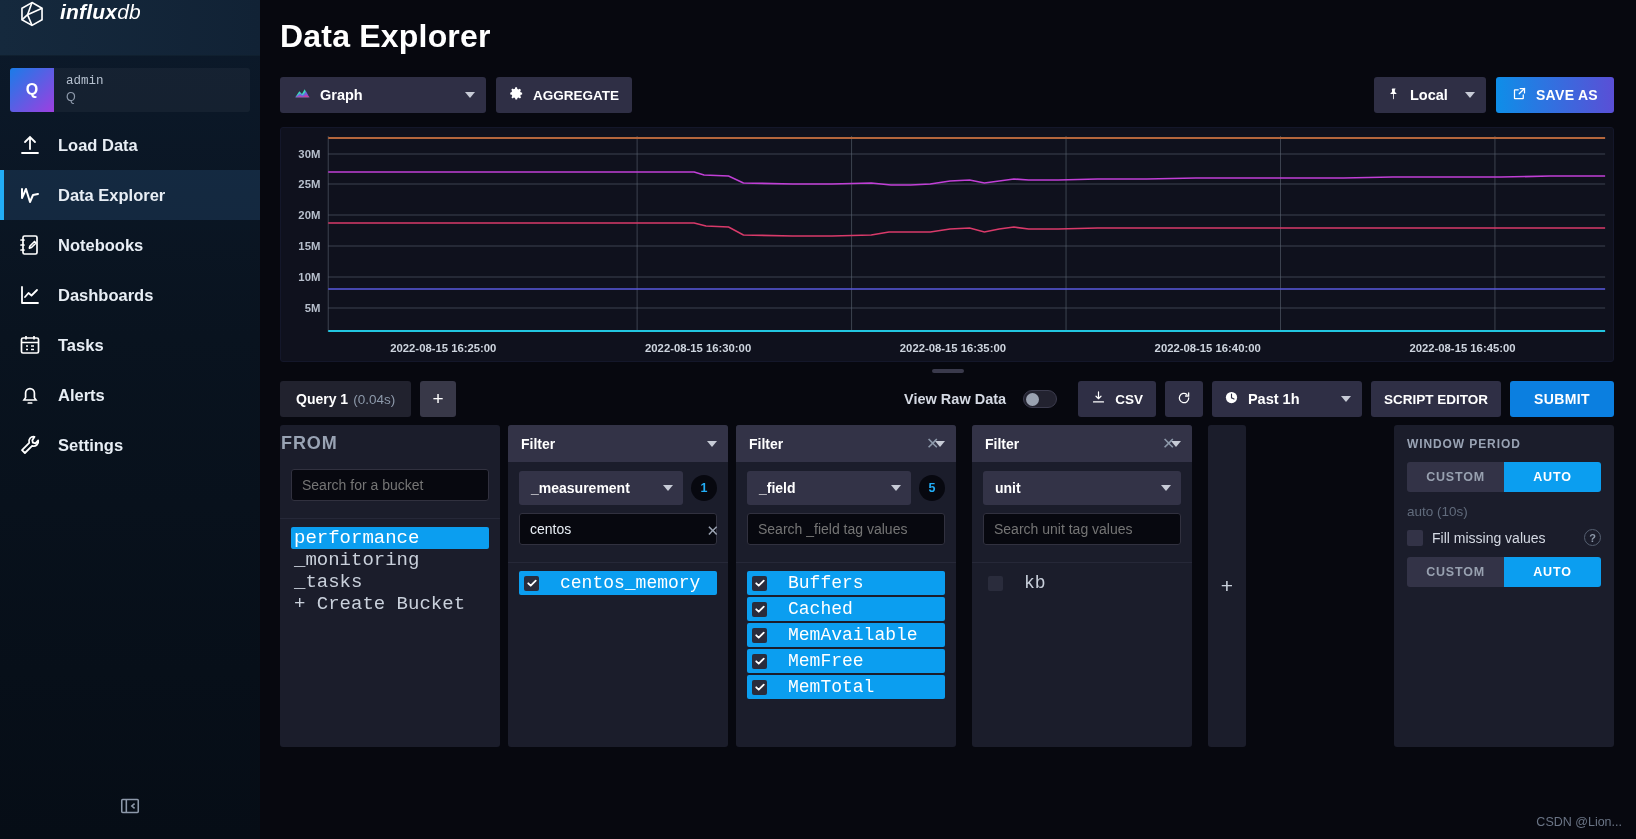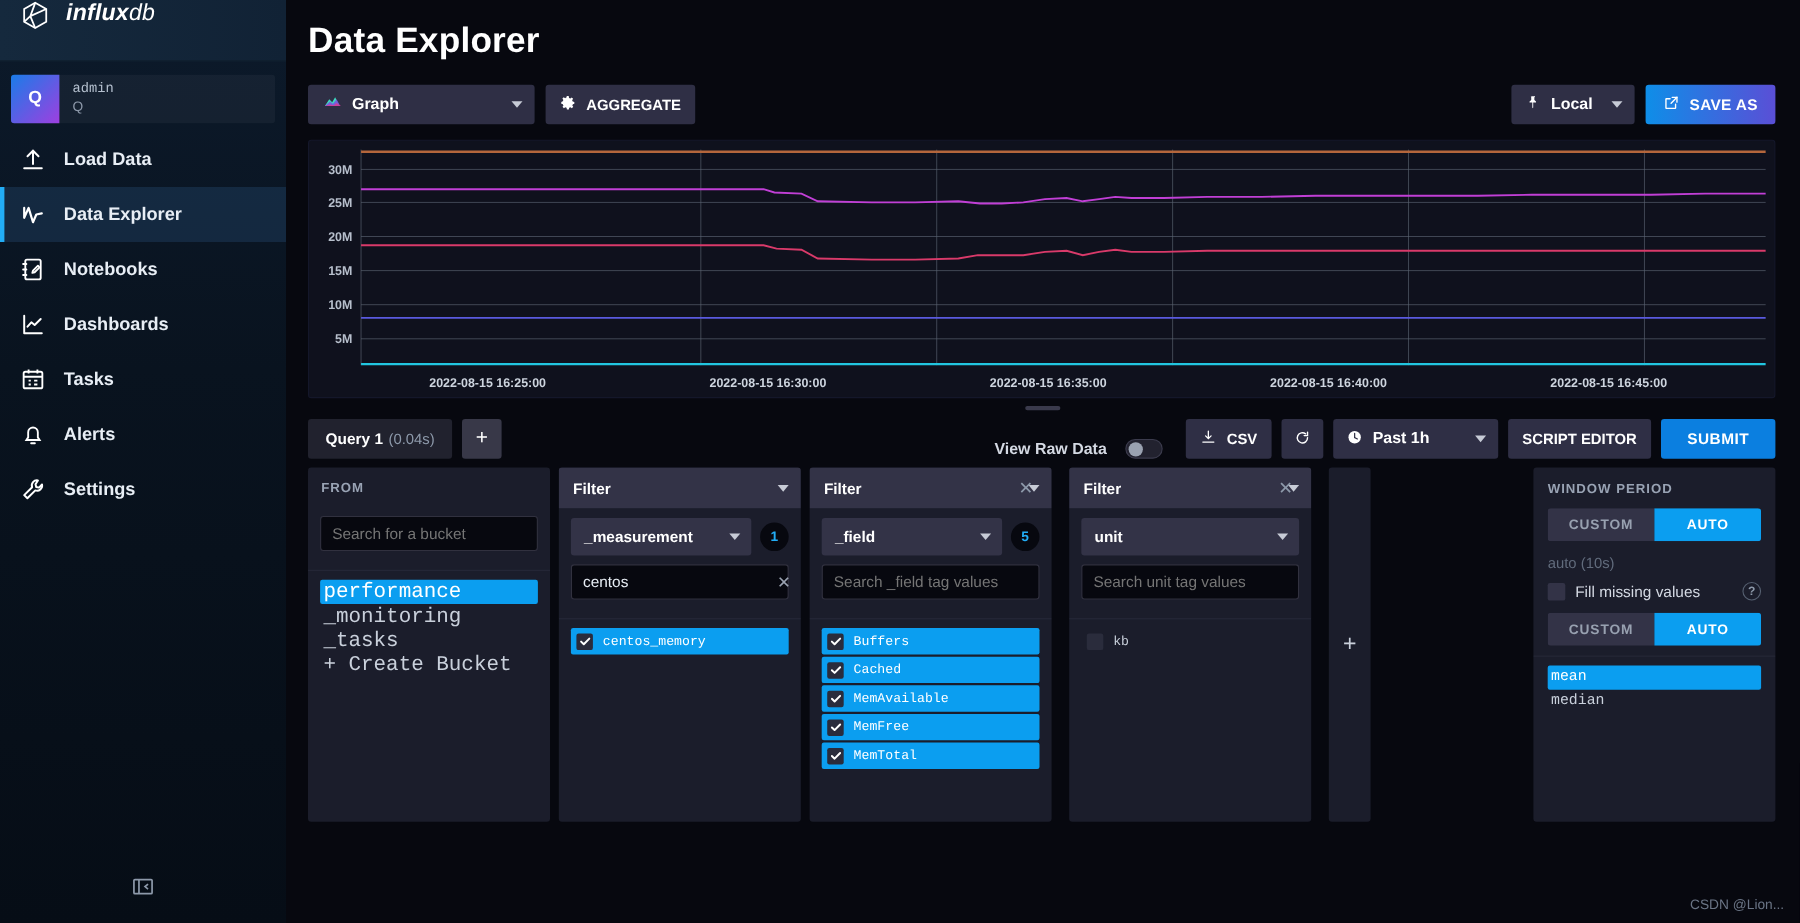--- a/index.html
+++ b/index.html
@@ -91,21 +91,21 @@
     background: #0f111d; border: 1px solid #14172a; border-radius: 3px;
     position: relative;
   }
   .graph-svg { display: block; width: 100%; height: 235px; }
   .drag-handle {
     width: 32px; height: 4px; margin: 7px auto 0 auto;
     background: #3a3a4c; border-radius: 2px;
   }
 
   
-  .query-bar { display: flex; align-items: flex-end; padding: 8px 22px 0 20px; gap: 9px; }
+  .query-bar { display: flex; align-items: center; padding: 8px 22px 0 20px; gap: 9px; }
   .tab-query {
     height: 36px; background: #21222e; border-radius: 3px; display: flex; align-items: center;
     padding: 0 16px; gap: 5px; font-size: 14px; color:#fff; font-weight:700;
   }
   .tab-query .dur { color: #8d99aa; font-weight: 400; font-size: 13.5px; }
   .tab-add {
     width: 36px; height: 36px; background: #383848; border-radius: 3px;
     color: #fff; display: flex; align-items: center; justify-content: center; font-size: 19px;
   }
   .raw-label { color: #d4d9e3; font-size: 14.5px; font-weight: 700; }
@@ -123,22 +123,22 @@
     letter-spacing: .4px; font-weight: 700;
   }
   .icon-btn { width: 38px; justify-content:center; padding:0; }
 
   
   .builder { display: flex; gap: 8px; padding: 8px 22px 0 20px; height: 330px; align-items: stretch; }
   .card { background: #1b1d2b; border-radius: 3px; display: flex; flex-direction: column; overflow:hidden; }
   .card-from { width: 220px; flex: 0 0 220px; }
   .card-filter { width: 220px; flex: 0 0 220px; }
   .card-head {
-    height: 36px; display: flex; align-items: center; padding: 0 12px;
-    color: #99a3b4; font-size: 12px; font-weight: 700; letter-spacing: .9px;
+    height: 36px; display: flex; align-items: center; padding: 0 1px;
+    color: #99a3b4; font-size: 18px; font-weight: 700; letter-spacing: .9px;
   }
   .filter-head {
     height: 37px; background: #333347; display: flex; align-items: center;
     padding: 0 11px 0 13px; justify-content: space-between;
     color: #fff; font-size: 14px; font-weight: 700;
   }
   .search-wrap { padding: 8px 11px 9px 11px; }
   .search-input {
     width: 100%; height: 32px; background: #07080f; border: 1px solid #31313f;
     border-radius: 3px; color: #a0a7b4; font-size: 14px; padding: 0 10px;
@@ -176,21 +176,21 @@
     display: flex; align-items: center; gap: 9px; height: 24px; margin-bottom: 2px;
     padding-left: 5px; border-radius: 2px;
   }
   .chk-item.on { background: #0b9ef0; }
   .chk {
     width: 15px; height: 15px; flex: 0 0 15px; border-radius: 2px;
     background: #2a2c3c; display: flex; align-items: center; justify-content: center;
   }
   .chk.on { background: #2a2c3c; }
   .chk-label {
-    font-family: "Liberation Mono", monospace; font-size: 12px; color: #fff;
+    font-family: "Liberation Mono", monospace; font-size: 18px; color: #fff; margin-left: 12px;
   }
   .chk-label.off { color: #c9d0db; }
 
   .plus-col {
     width: 38px; flex: 0 0 38px; background: #1b1d2b; border-radius: 3px;
     display: flex; align-items: center; justify-content: center;
     color: #c9d0db; font-size: 21px;
   }
   .gap-col { flex: 1 1 auto; }
 
@@ -632,22 +632,18 @@
         <div class="auto-note">auto (10s)</div>
         <div class="fill-row">
           <span class="fill-box"></span>
           <span class="fill-label">Fill missing values</span>
           <span class="help-circle">?</span>
         </div>
         <div class="seg">
           <div class="seg-btn">CUSTOM</div>
           <div class="seg-btn on">AUTO</div>
         </div>
-        <div class="agg-list">
-          <div class="agg-item on">mean</div>
-          <div class="agg-item">median</div>
-        </div>
       </div>
     </div>
 
     <div class="watermark">CSDN @Lion...</div>
   </div>
 </div>
 
 </body></html>

